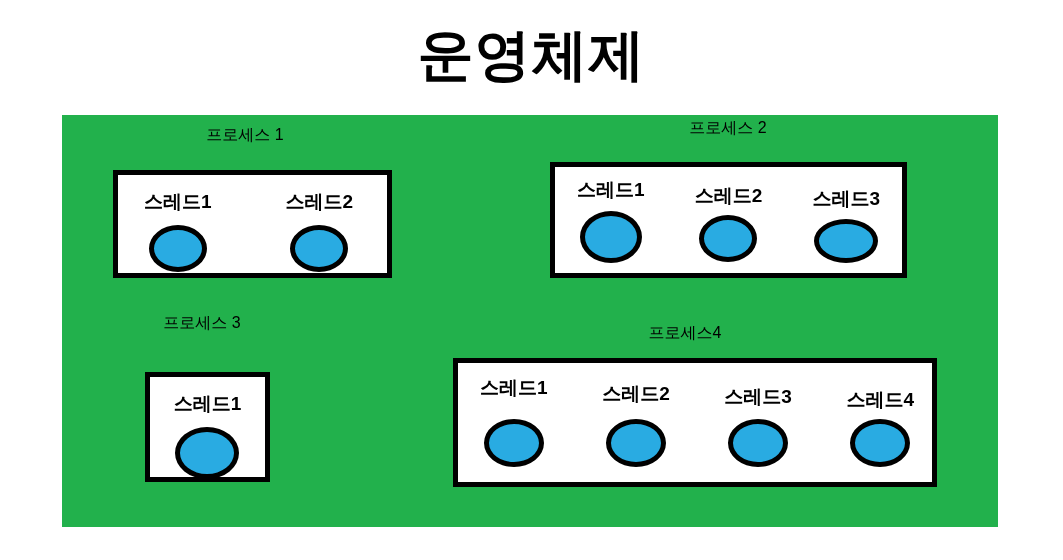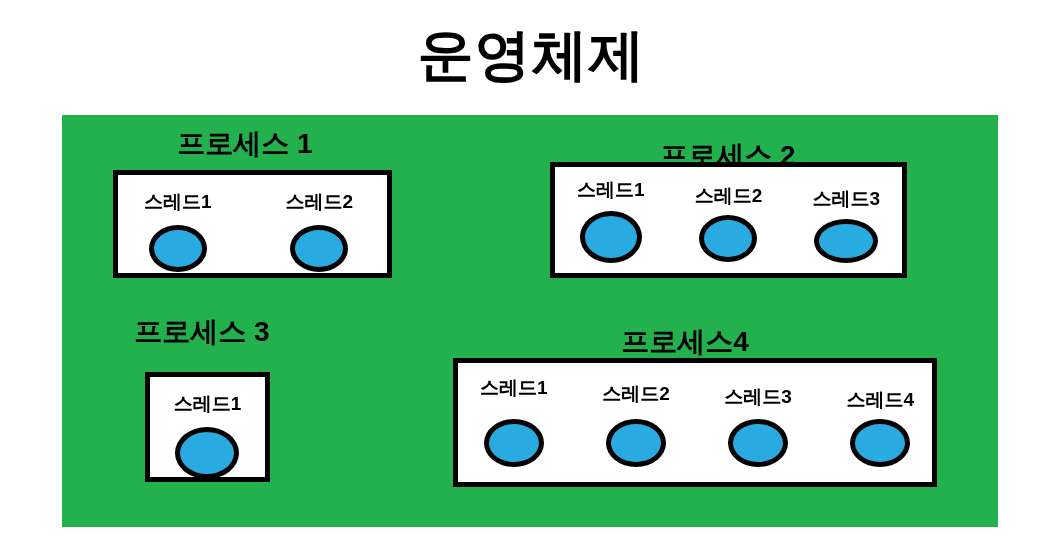--- a/index.html
+++ b/index.html
@@ -34,22 +34,22 @@
     position: absolute;
     left: 62px;
     top: 115px;
     width: 936px;
     height: 412px;
     background: var(--os-green);
   }
   .process-label {
     position: absolute;
     transform: translateX(-50%);
-    font-size: 28px;
-    font-weight: 700;
+    font-size: 16px;
+    font-weight: 400;
     white-space: nowrap;
     text-align: center;
   }
   .process-box {
     position: absolute;
     background: var(--process-fill);
     border: 5px solid var(--outline);
     display: flex;
     justify-content: space-between;
     align-items: flex-start;
@@ -71,21 +71,21 @@
     border: 5px solid var(--outline);
     border-radius: 50%;
     margin-top: 10px;
   }
 
   
   .p1 .process-label { left: 183px; top: 10px; }
   .p1 .process-box { left: 51px; top: 55px; width: 279px; height: 108px; padding: 14px 34px 0 26px; }
 
   
-  .p2 .process-label { left: 666px; top: 22px; }
+  .p2 .process-label { left: 666px; top: 3px; }
   .p2 .process-box { left: 488px; top: 47px; width: 357px; height: 116px; padding: 10px 22px 0 22px; }
   .p2 .thread-ellipse { margin-top: 12px; }
   .p2 .thread:nth-child(1) .thread-ellipse { width: 62px; height: 52px; margin-top: 8px; }
   .p2 .thread:nth-child(2) .thread-label { transform: translateY(6px); }
   .p2 .thread:nth-child(3) .thread-label { transform: translateY(9px); }
   .p2 .thread:nth-child(3) .thread-ellipse { width: 64px; height: 44px; margin-top: 16px; }
 
   
   .p3 .process-label { left: 140px; top: 198px; }
   .p3 .process-box { left: 83px; top: 257px; width: 125px; height: 110px; padding: 14px 0 0 0; justify-content: center; }

